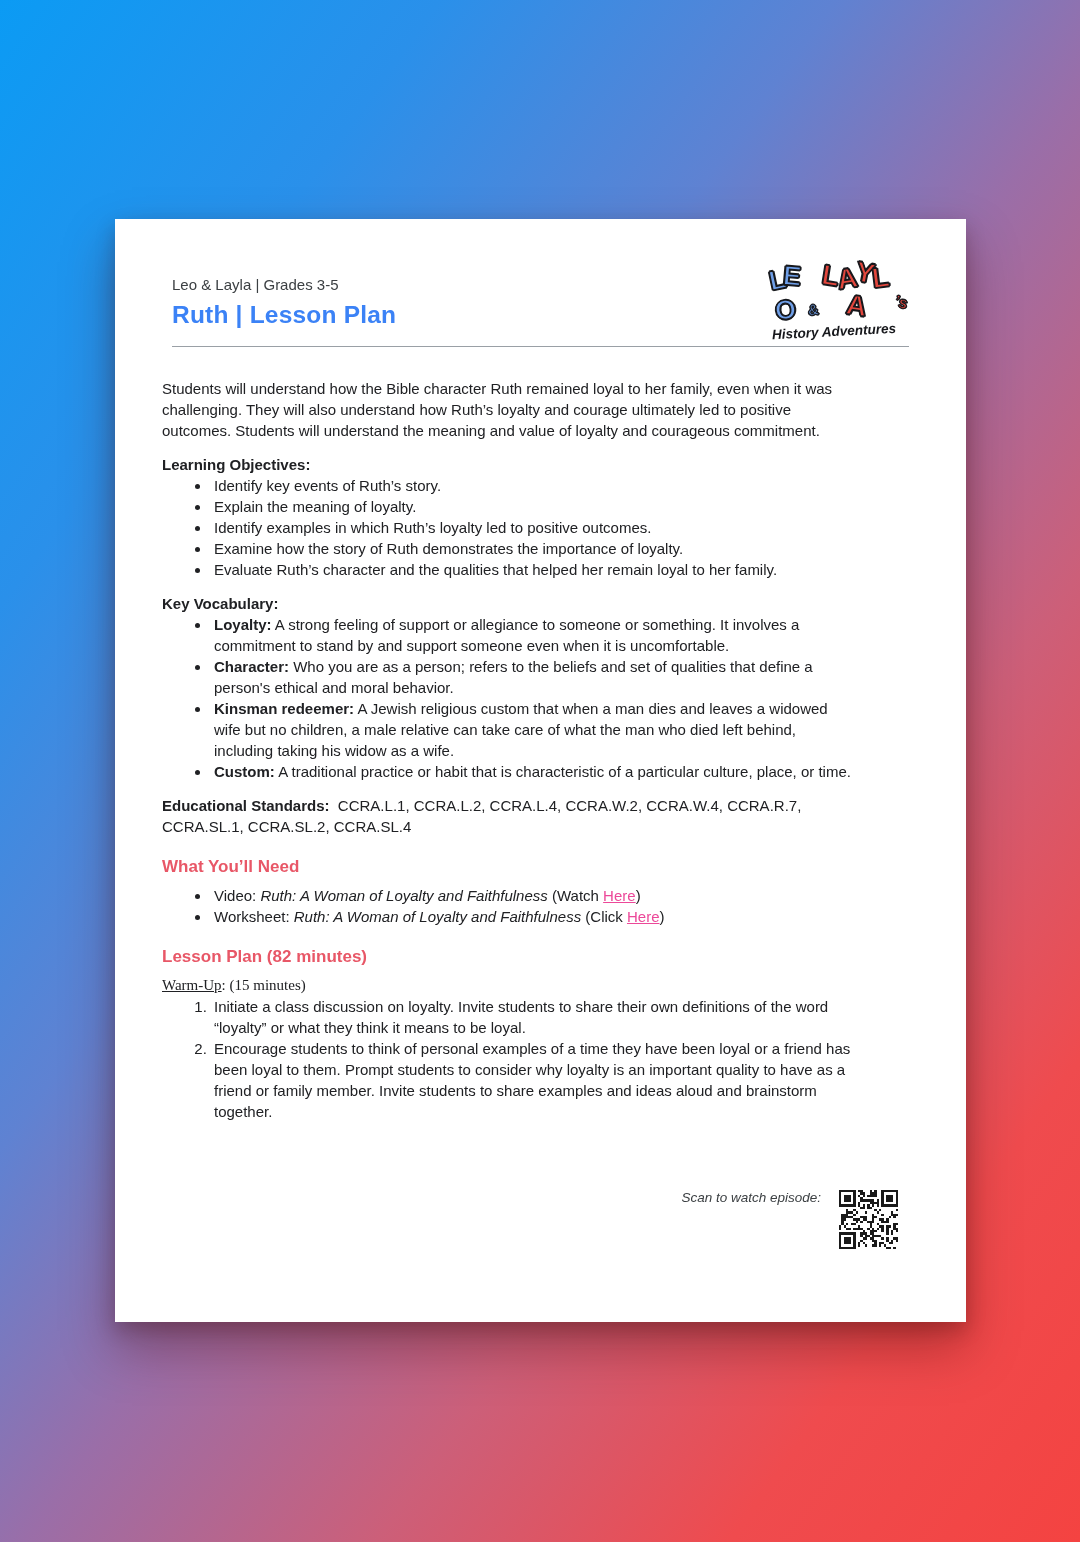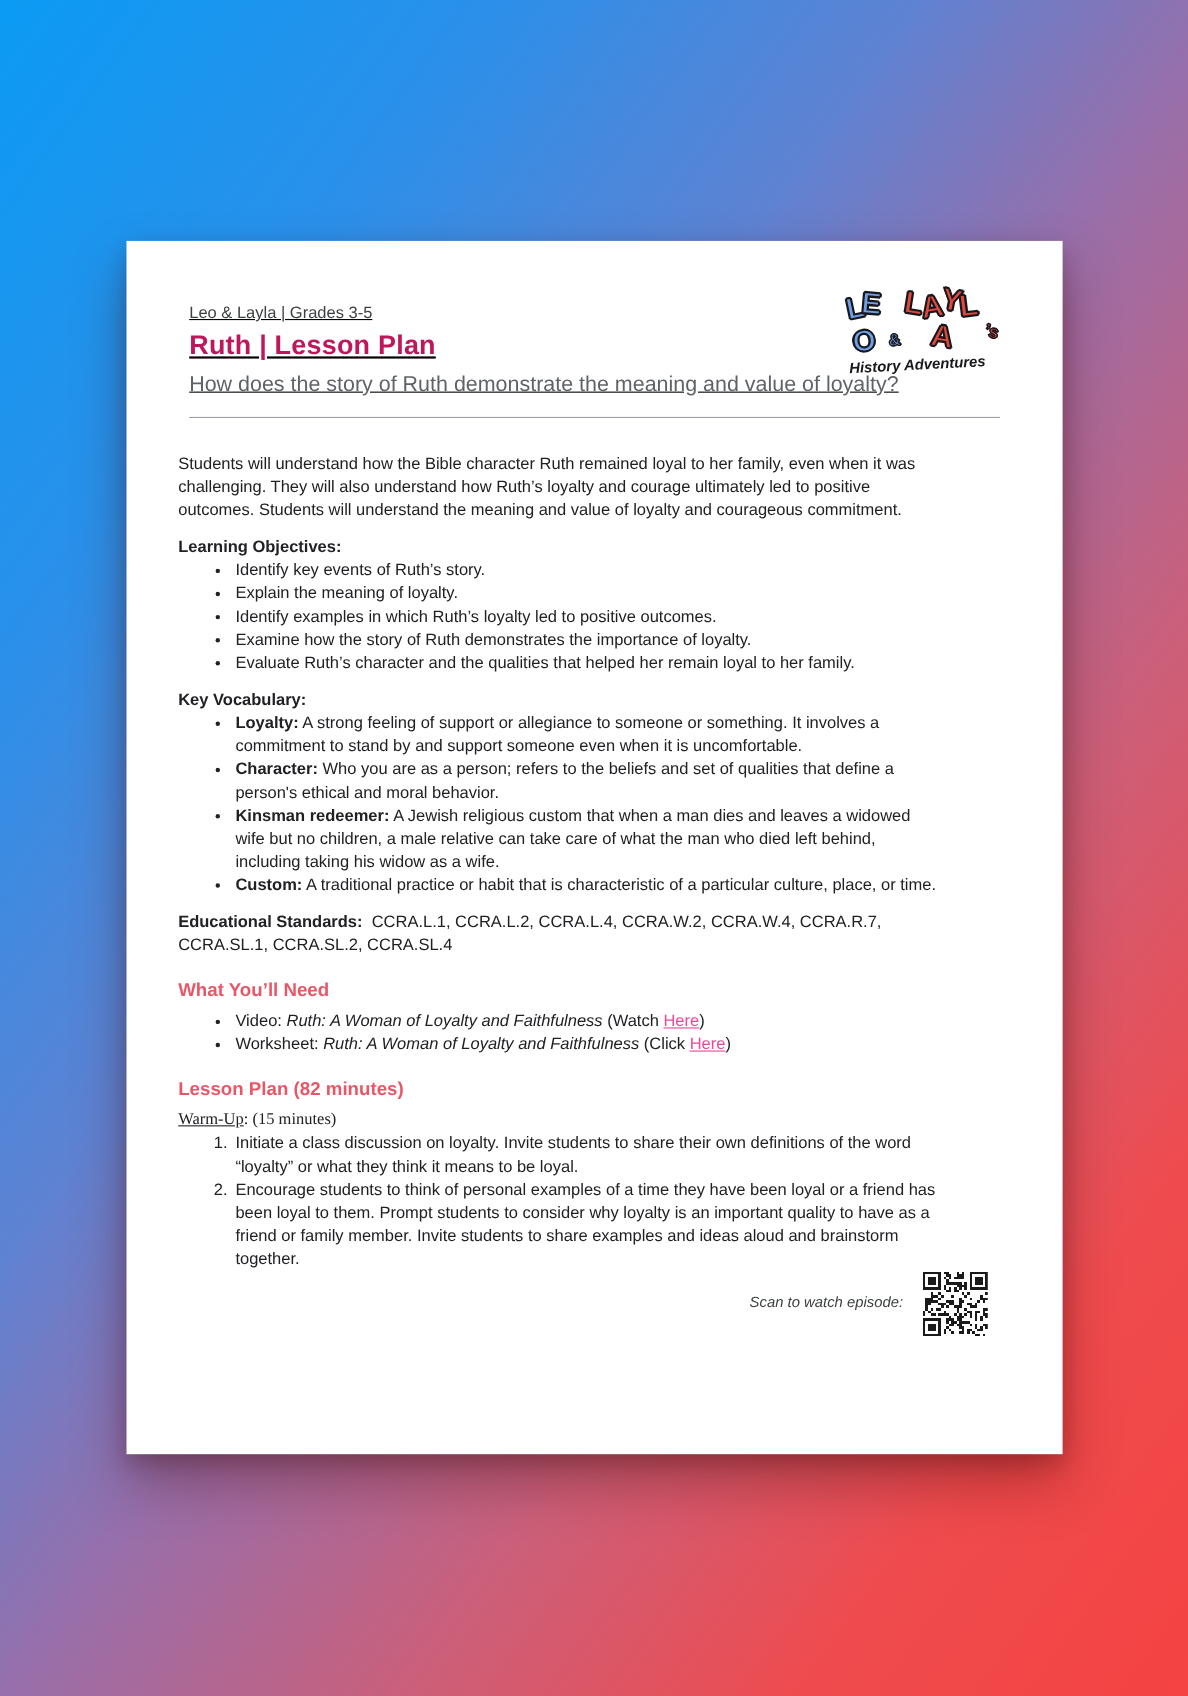--- a/index.html
+++ b/index.html
@@ -10,25 +10,25 @@
     background: linear-gradient(126deg,
       #0b9bf4 0%, #2a90ea 20%, #5f82d2 38%, #9a6ea8 52%,
       #cc5f79 68%, #ef4b4e 84%, #f44341 100%);
   }
   
   .page {
     position: absolute; left: 115px; top: 219px; width: 851px; height: 1103px;
     background: #ffffff;
     box-shadow: 0 26px 48px rgba(70, 5, 5, 0.35), 0 8px 18px rgba(40, 5, 5, 0.22);
   }
-  .doc-header { padding: 56px 57px 0 57px; text-decoration: underline; }
+  .doc-header { padding: 56px 57px 0 57px; }
   .eyebrow { font-size: 15px; line-height: 19px; color: #3c4043; }
   .doc-title {
     margin: 6px 0 0; font-size: 24.5px; line-height: 29px;
-    font-weight: 700; color: #be185d; letter-spacing: .2px;
+    font-weight: 700; color: #3b82f6; letter-spacing: .2px;
   }
   .doc-subtitle { margin-top: 8px; font-size: 19.5px; line-height: 25px; color: #5f6368; }
   .header-rule { border: none; border-top: 1.5px solid #9aa0a6; margin: 17px 0 0; }
 
   
   .logo { position: absolute; top: 42px; right: 62px; width: 140px; text-align: center; }
   .logo-row { display: flex; align-items: flex-end; justify-content: center; }
   .ch {
     display: inline-block; font-weight: 800; margin: 0 -1px;
     -webkit-text-stroke: 1.3px #17181c;
@@ -76,22 +76,22 @@
     font-weight: 700; color: #e85767;
   }
   .italic { font-style: italic; }
   a.doc-link { color: #ec4899; text-decoration: underline; cursor: pointer; }
   .underlined { text-decoration: underline; }
   .warmup-line { margin: 0 0 0 !important; font-family: Liberation Serif, serif; }
   ol.steps { margin-bottom: 0; }
 
   
   .footer-row {
-    position: absolute; top: 937px; left: 0; width: 100%; padding-right: 68px;
-    display: flex; justify-content: flex-end; align-items: center; gap: 18px;
+    position: absolute; top: 971px; left: 0; width: 100%; padding-right: 68px;
+    display: flex; justify-content: flex-end; align-items: flex-start; gap: 18px;
   }
   .scan-label { font-style: italic; font-size: 13.5px; color: #3c4043; padding-bottom: 4px; }
   .qr { width: 59px; height: 59px; display: block; }
 </style>
 </head>
 <body>
 
 <div class="page">
 
   <div class="logo">
@@ -100,21 +100,20 @@
       <span class="logo-amp">&amp;</span>
       <span class="logo-layla"><span class="ch">L</span><span class="ch">A</span><span class="ch">Y</span><span class="ch">L</span><span class="ch">A</span></span>
       <span class="logo-apos">’s</span>
     </div>
     <div class="logo-tagline">History Adventures</div>
   </div>
 
   <div class="doc-header">
     <div class="eyebrow">Leo &amp; Layla | Grades 3-5</div>
     <h1 class="doc-title">Ruth | Lesson Plan</h1>
-    <div class="doc-subtitle">How does the story of Ruth demonstrate the meaning and value of loyalty?</div>
     <hr class="header-rule">
   </div>
 
   <div class="doc-body">
 
     <p>Students will understand how the Bible character Ruth remained loyal to her family, even when it was challenging. They will also understand how Ruth’s loyalty and courage ultimately led to positive outcomes. Students will understand the meaning and value of loyalty and courageous commitment.</p>
 
     <div class="bold">Learning Objectives:</div>
     <ul class="bullets">
       <li>Identify key events of Ruth’s story.</li>

